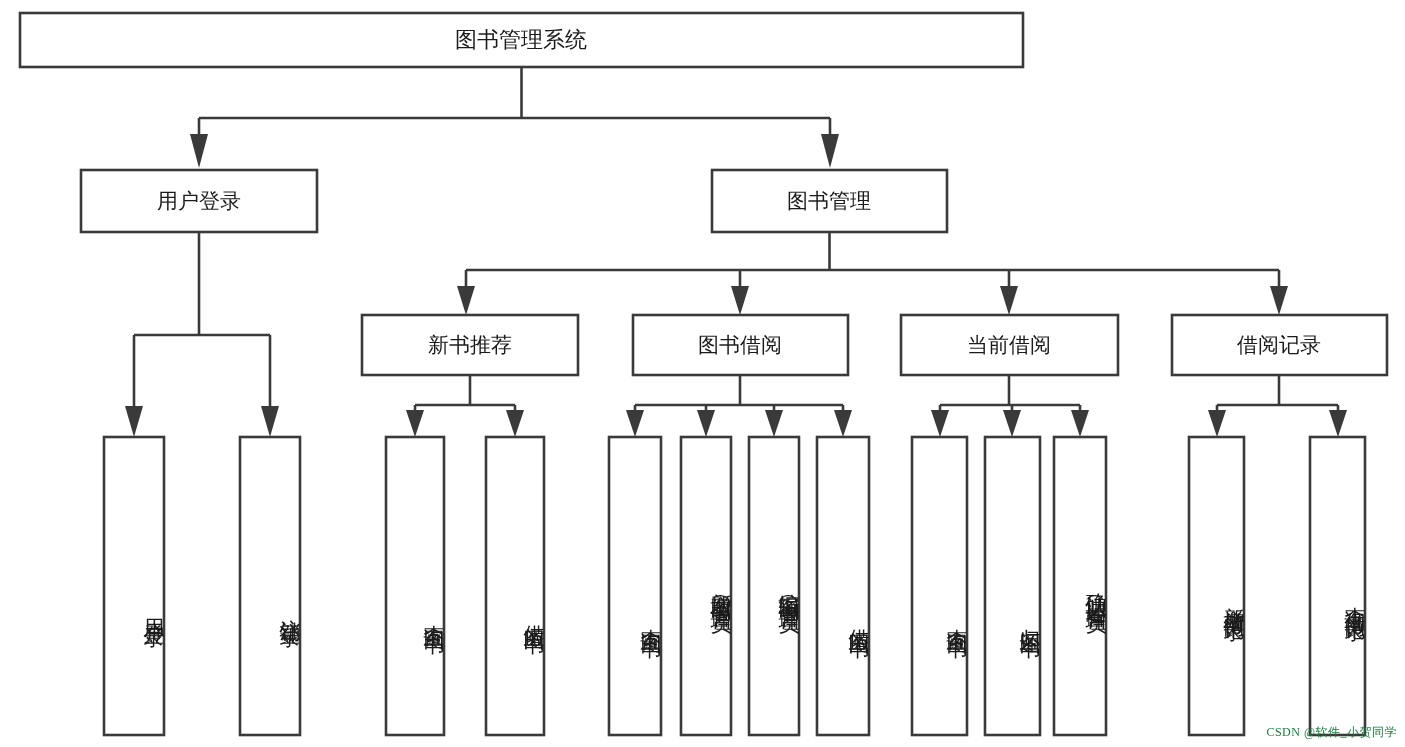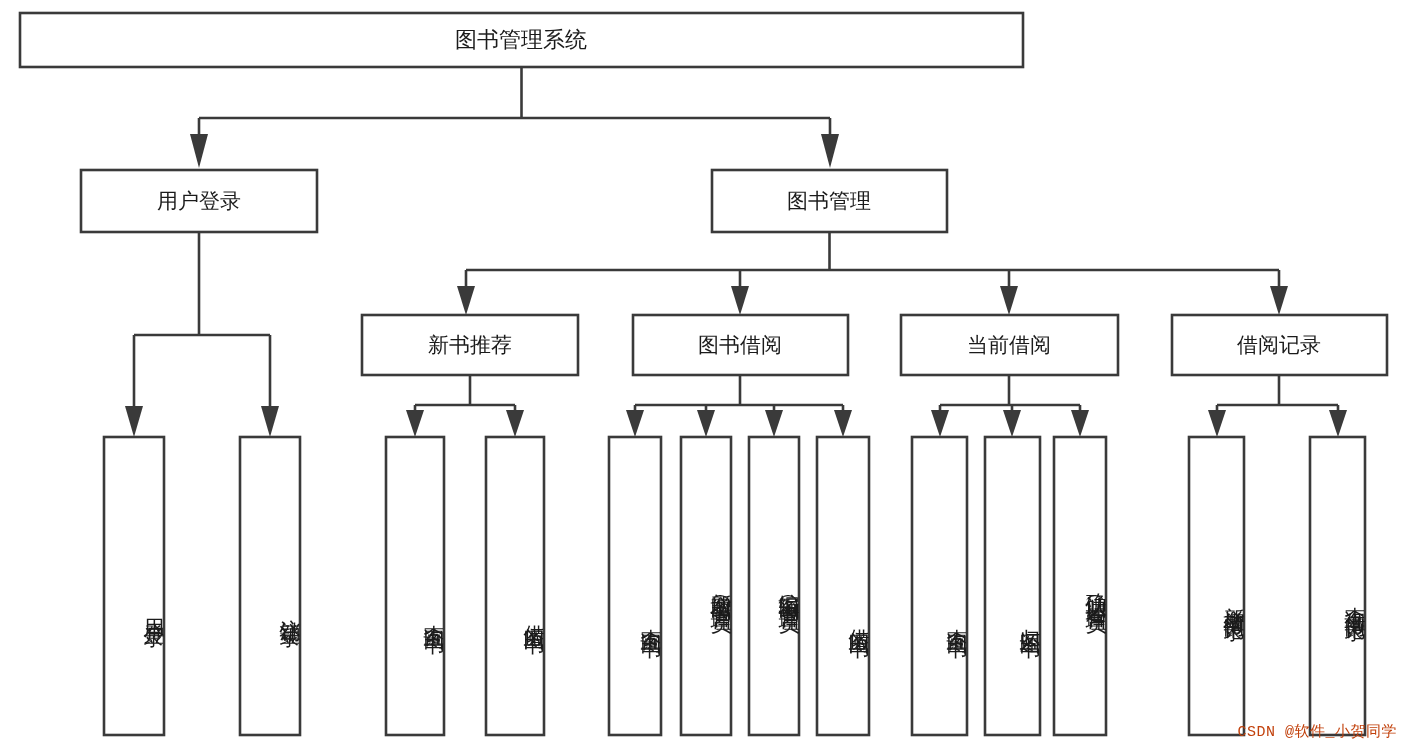--- a/index.html
+++ b/index.html
@@ -65,23 +65,23 @@
     display: flex;
     align-items: flex-start;
     justify-content: center;
     white-space: nowrap;
     pointer-events: none;
   }
   .watermark {
     position: absolute;
     right: 8px;
     bottom: 6px;
-    font-family: Liberation Mono, monospace;
-    font-size: 15px;
-    color: #c2410c;
+    font-family: Liberation Serif, serif;
+    font-size: 12px;
+    color: #15803d;
     white-space: nowrap;
     letter-spacing: 0.5px;
   }
 </style>
 </head>
 <body>
 
 <div id="diagram-root">
 
   <svg class="flow" viewBox="0 0 1405 747">

